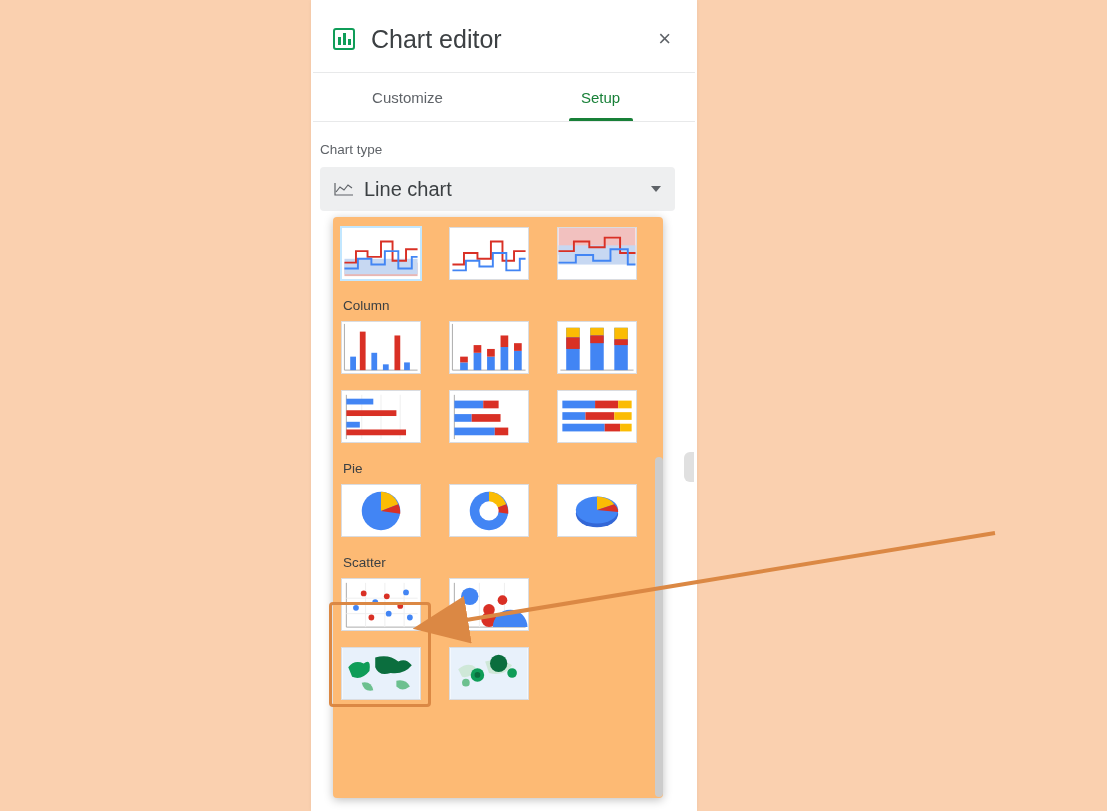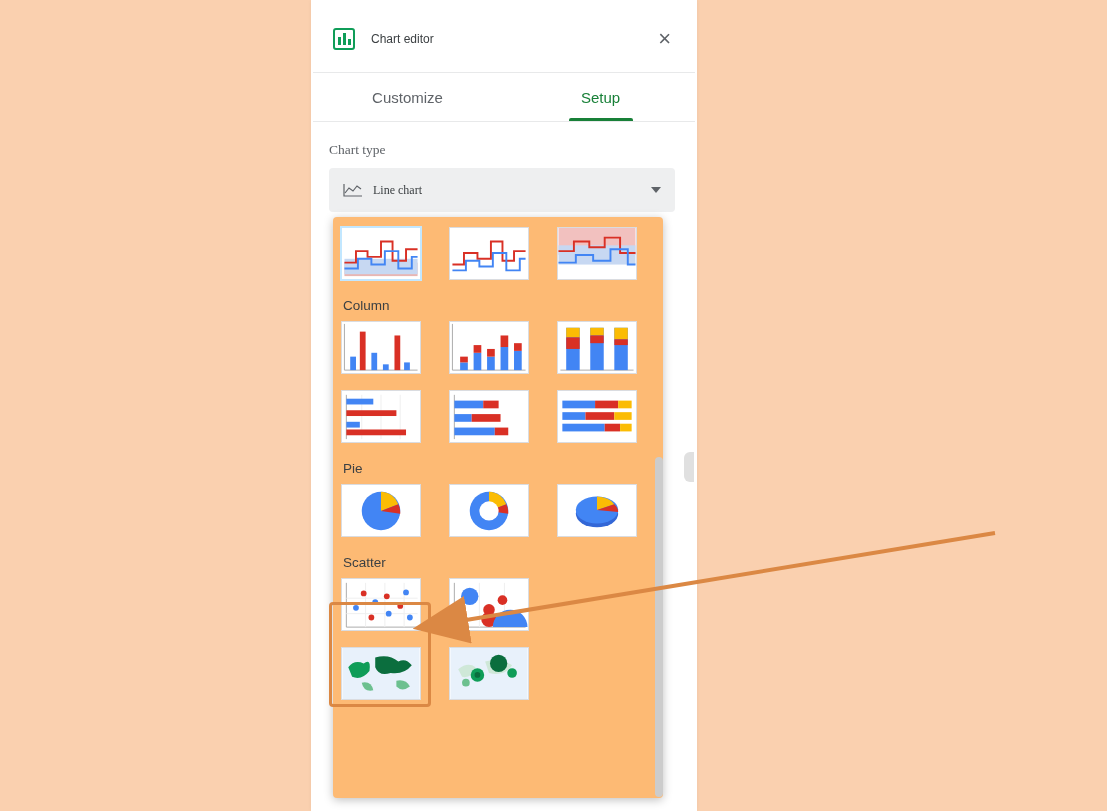--- a/index.html
+++ b/index.html
@@ -38,41 +38,41 @@
     align-items: flex-end;
     justify-content: center;
     gap: 2px;
     padding: 3px 2px;
     margin-right: 16px;
   }
   .logo span { display:block; width:3px; background:#0f9d58; }
   .logo span:nth-child(1){height:8px;}
   .logo span:nth-child(2){height:12px;}
   .logo span:nth-child(3){height:6px;}
-  .title { font-size: 12px; color:#3c4043; flex:1; }
+  .title { font-size: 25px; color:#3c4043; flex:1; }
   .close { font-size: 22px; color:#5f6368; cursor:pointer; padding:2px 4px;}
   .divider { height:1px; background:#e8e9ea; margin: 0 2px; }
   .tabs { display:flex; height:48px; }
   .tab {
     flex:1; display:flex; align-items:center; justify-content:center;
     font-size:15px; color:#5f6368; cursor:pointer; position:relative;
   }
   .tab.active { color:#188038; font-weight:500; }
   .tab.active::after {
     content:""; position:absolute; bottom:0; left:50%; transform:translateX(-50%);
     width:64px; height:3px; background:#188038; border-radius:2px 2px 0 0;
   }
-  .body { padding: 20px 22px 0 18px; font-family: Liberation Serif, serif; }
+  .body { padding: 20px 22px 0 9px; }
   .label { font-size:13.5px; color:#5f6368; margin-bottom:10px; }
   .select {
     background:#eeeff0; height:44px; border-radius:4px;
     display:flex; align-items:center; padding:0 14px; cursor:pointer;
     position:relative;
   }
-  .select .sel-text { font-size:12px; color:#3c4043; margin-left:10px; }
+  .select .sel-text { font-size:20px; color:#3c4043; margin-left:10px; }
   .select .caret {
     margin-left:auto; width:0; height:0;
     border-left:5px solid transparent; border-right:5px solid transparent;
     border-top:6px solid #5f6368;
   }
 
   
   .dropdown {
     position:absolute;
     left: 333px;

